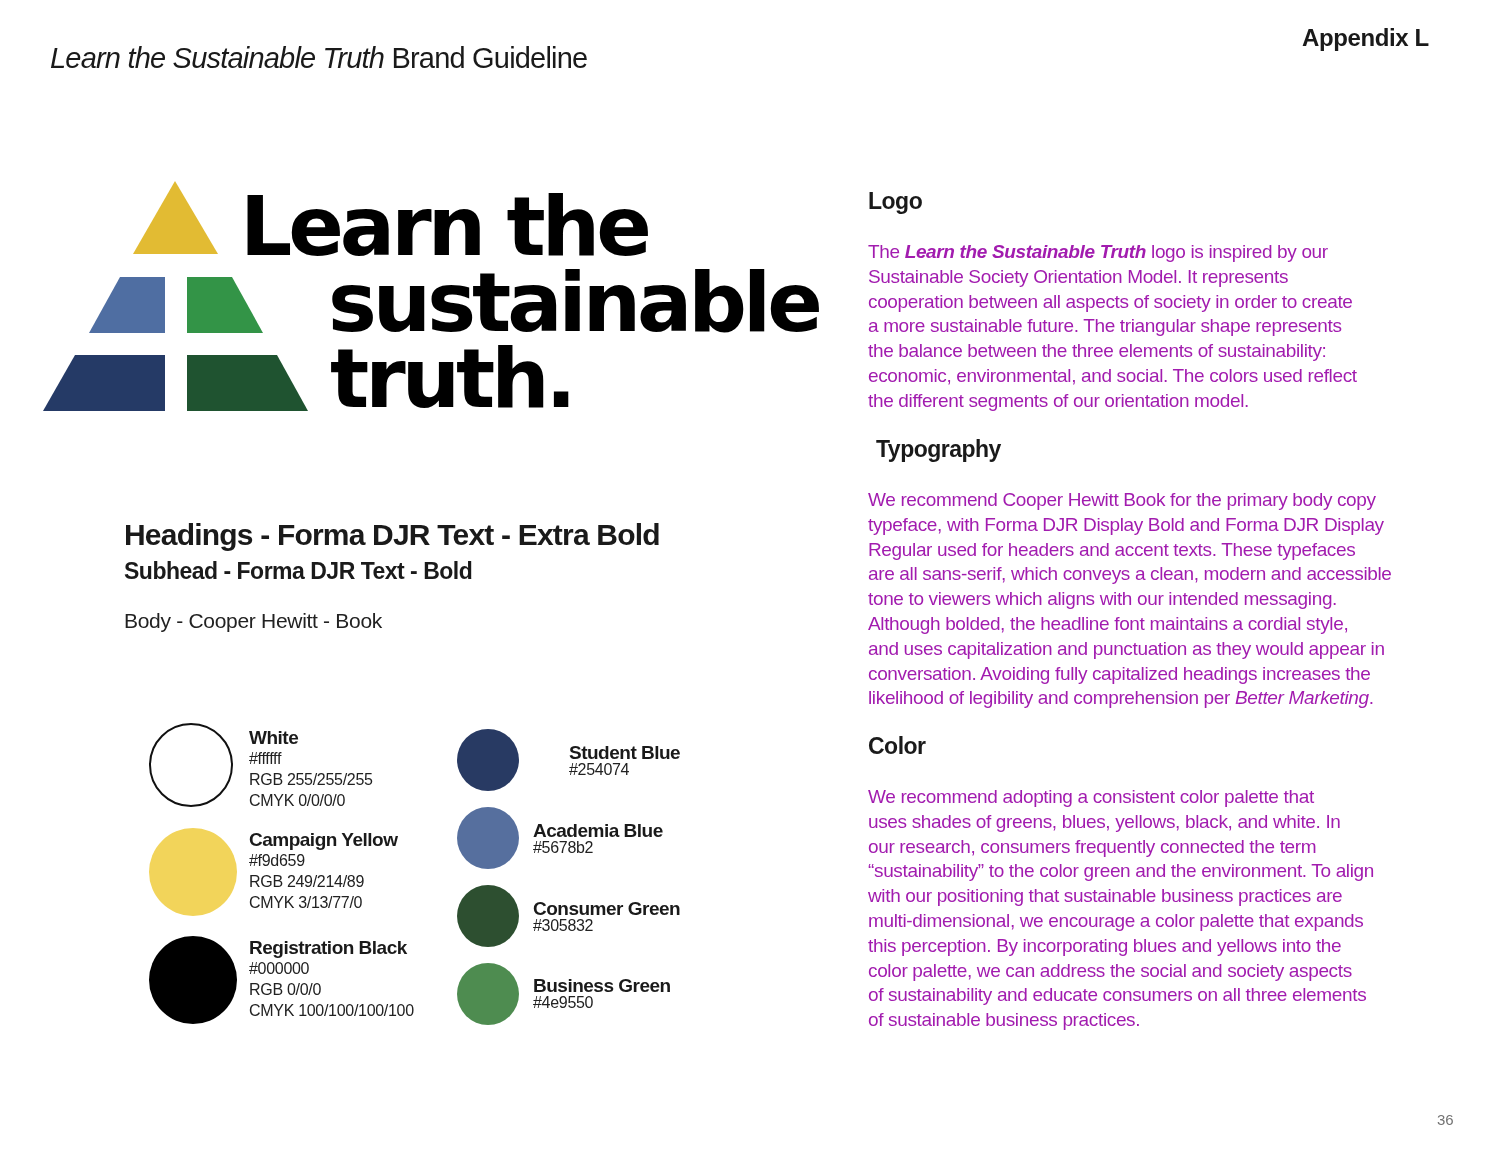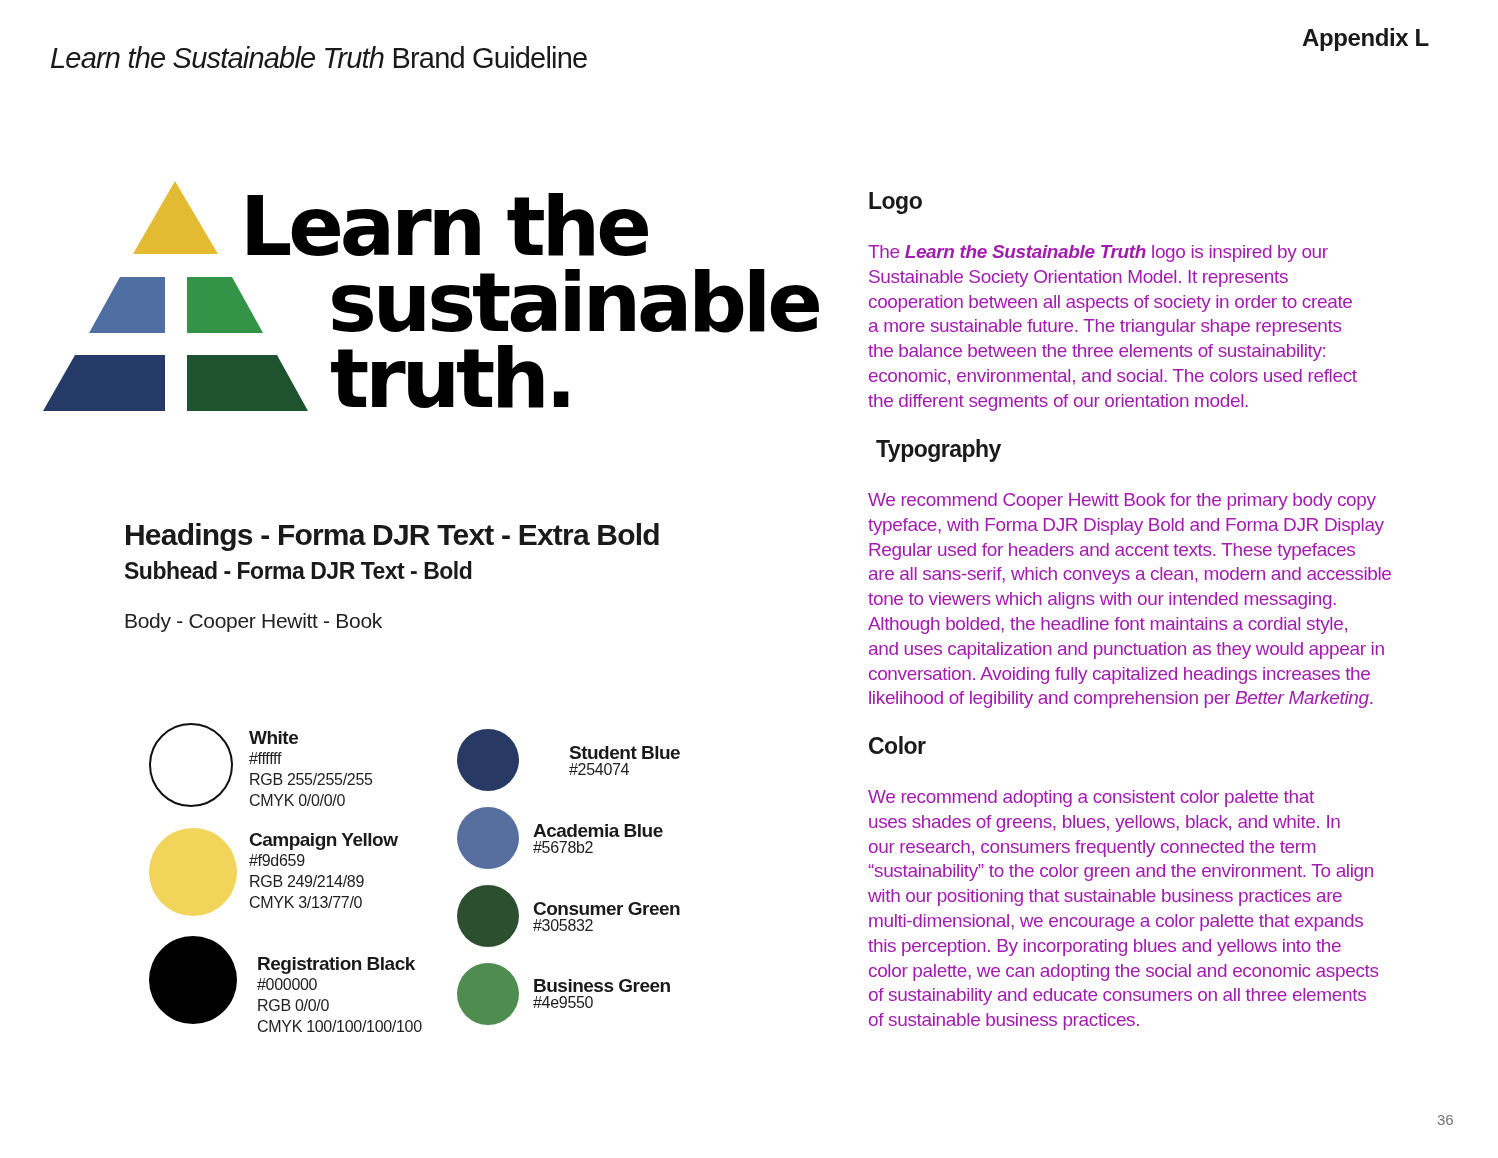--- a/index.html
+++ b/index.html
@@ -72,21 +72,21 @@
 
 <div class="swatch" style="left:149px; top:828px; width:88px; height:88px; background:#f2d45a;"></div>
 <div class="sw-label" style="left:249px; top:829px;">
   <div class="nm">Campaign Yellow</div>
   <div>#f9d659</div>
   <div>RGB 249/214/89</div>
   <div>CMYK 3/13/77/0</div>
 </div>
 
 <div class="swatch" style="left:149px; top:936px; width:88px; height:88px; background:#000;"></div>
-<div class="sw-label" style="left:257px; top:937px;margin-top:16px;">
+<div class="sw-label" style="left:249px; top:937px;">
   <div class="nm">Registration Black</div>
   <div>#000000</div>
   <div>RGB 0/0/0</div>
   <div>CMYK 100/100/100/100</div>
 </div>
 
 <div class="swatch" style="left:457px; top:729px; width:62px; height:62px; background:#283a63;"></div>
 <div class="sw-label tight" style="left:533px; top:744px;margin-left:36px;">
   <div class="nm">Student Blue</div>
   <div>#254074</div>
@@ -136,18 +136,18 @@
 
 <div class="abs sec-h" style="left:868px; top:733px;">Color</div>
 <div class="abs sec-p" style="left:868px; top:785px;">
   <p>We recommend adopting a consistent color palette that</p>
   <p>uses shades of greens, blues, yellows, black, and white. In</p>
   <p>our research, consumers frequently connected the term</p>
   <p>“sustainability” to the color green and the environment. To align</p>
   <p>with our positioning that sustainable business practices are</p>
   <p>multi-dimensional, we encourage a color palette that expands</p>
   <p>this perception. By incorporating blues and yellows into the</p>
-  <p>color palette, we can adopting the social and economic aspects</p>
+  <p>color palette, we can address the social and society aspects</p>
   <p>of sustainability and educate consumers on all three elements</p>
   <p>of sustainable business practices.</p>
 </div>
 
 <div class="abs page-num">36</div>
 
 </body></html>

